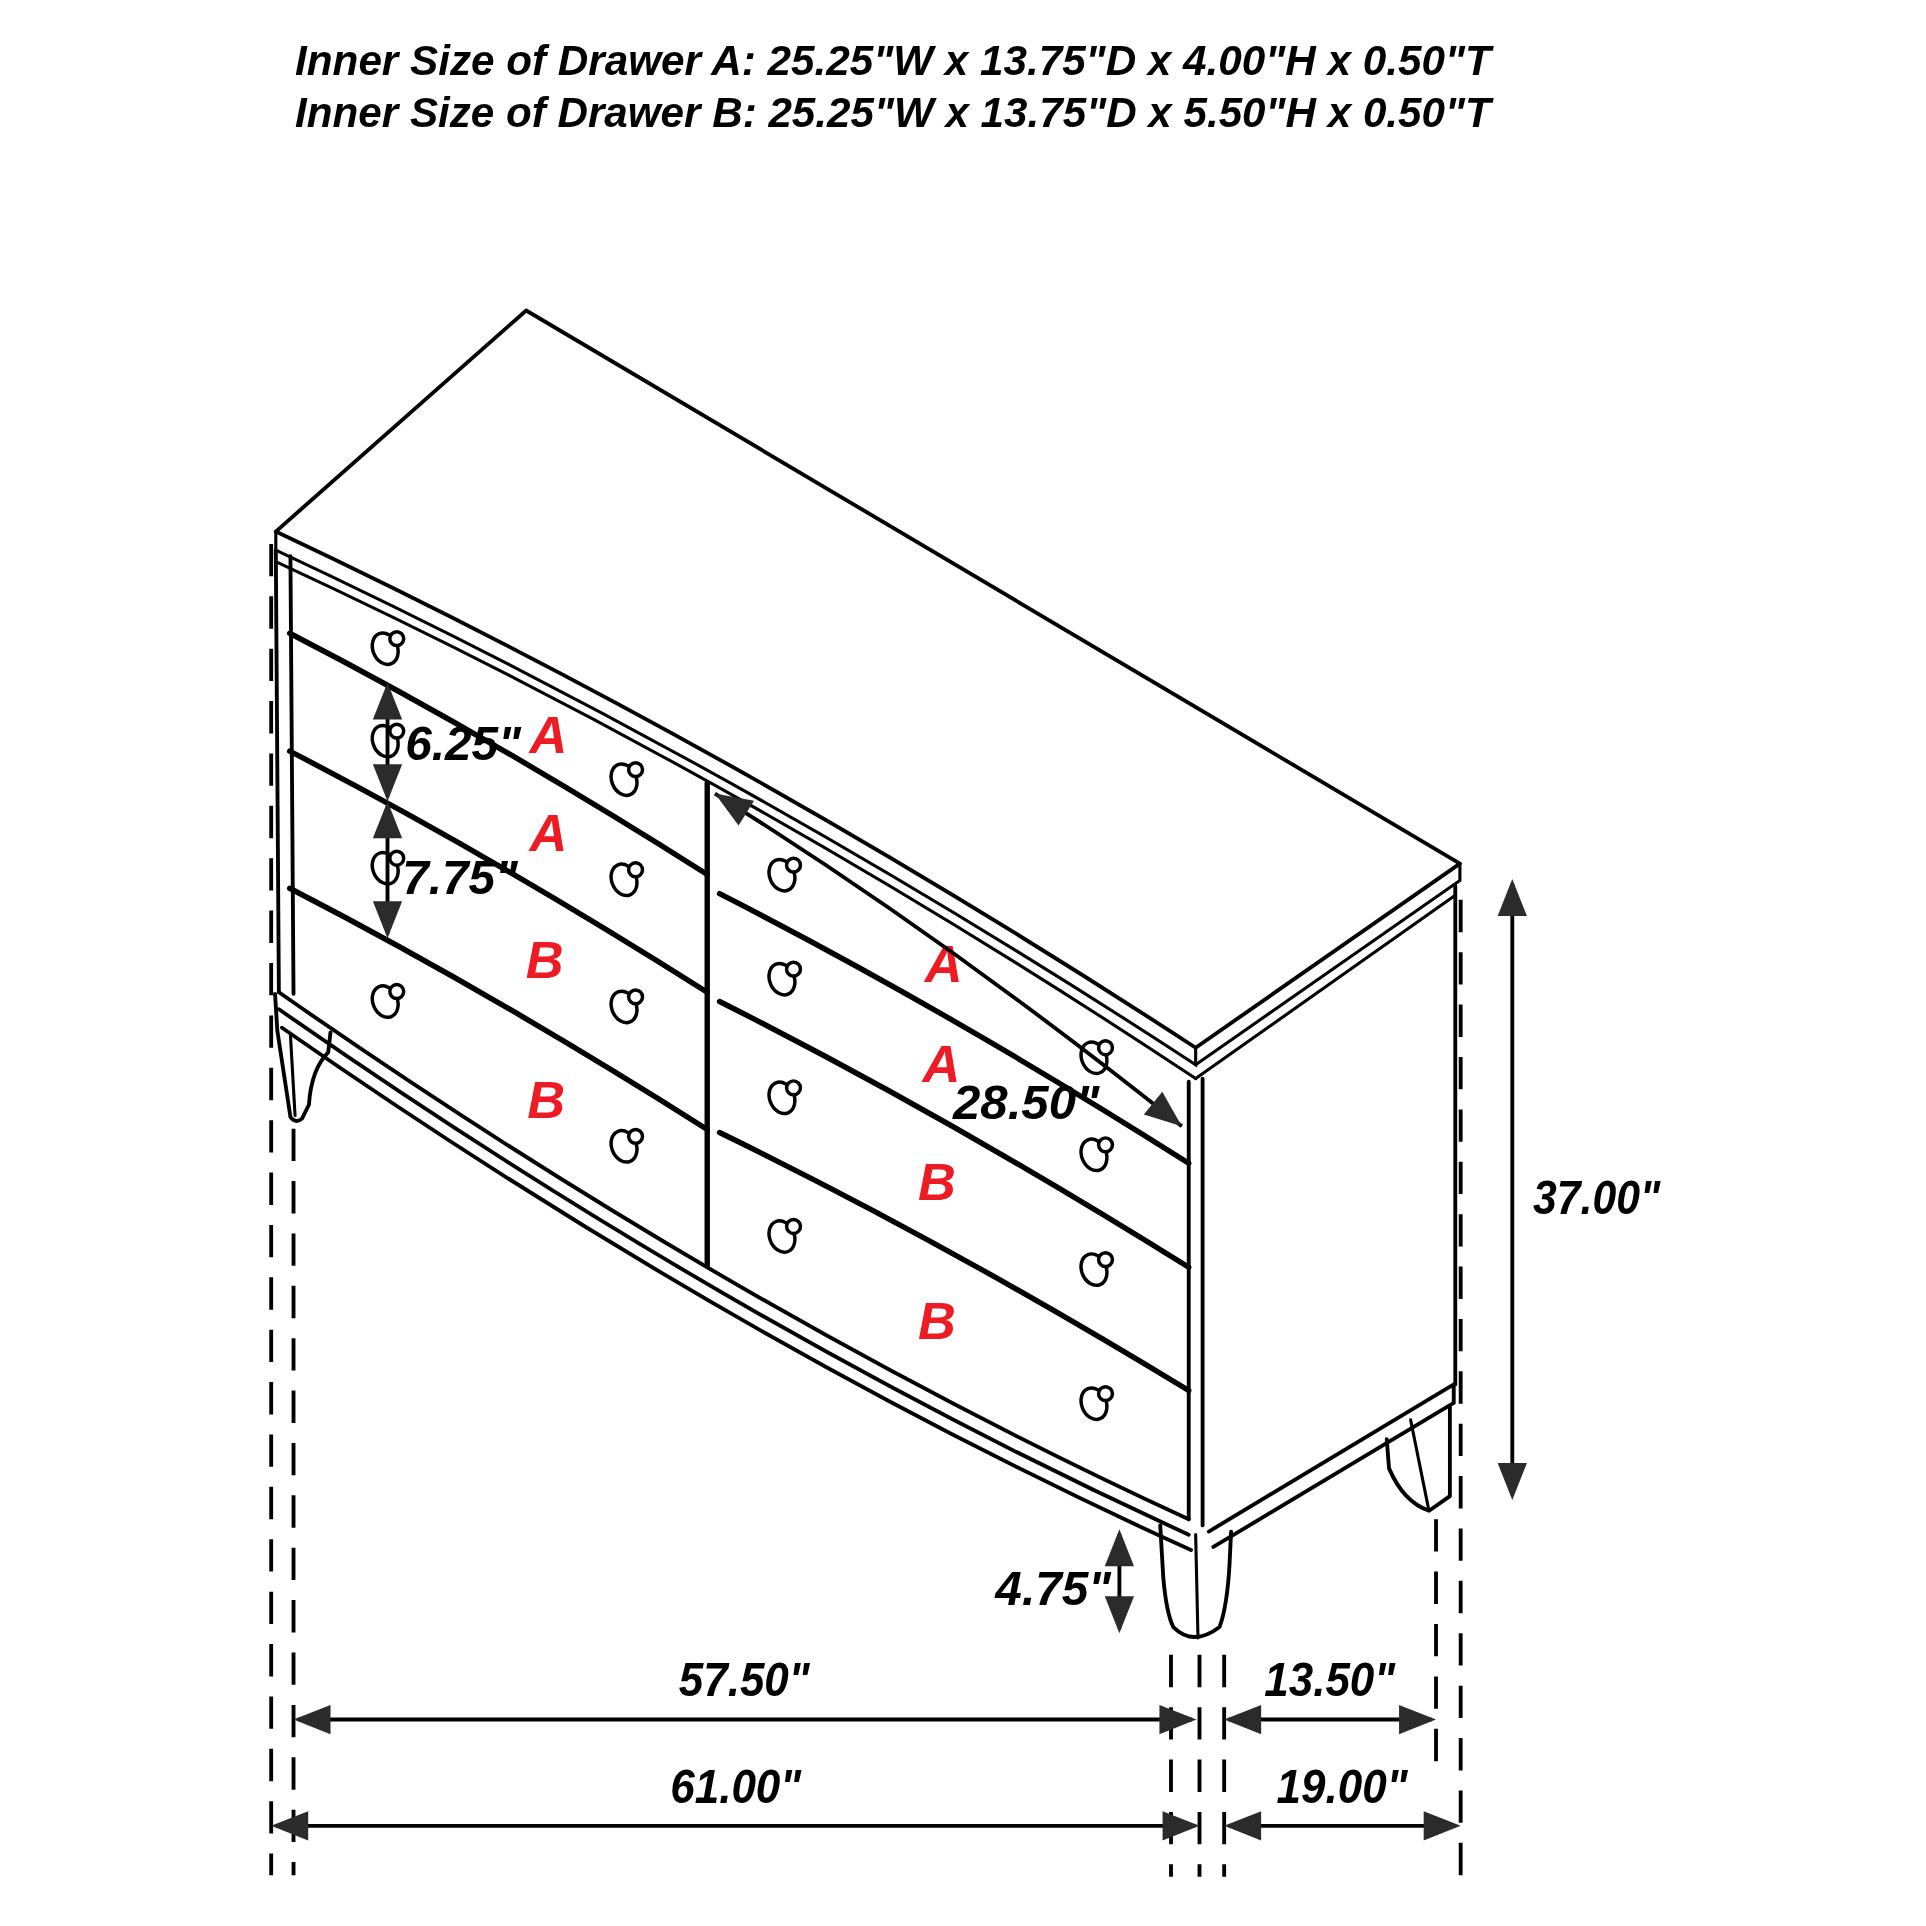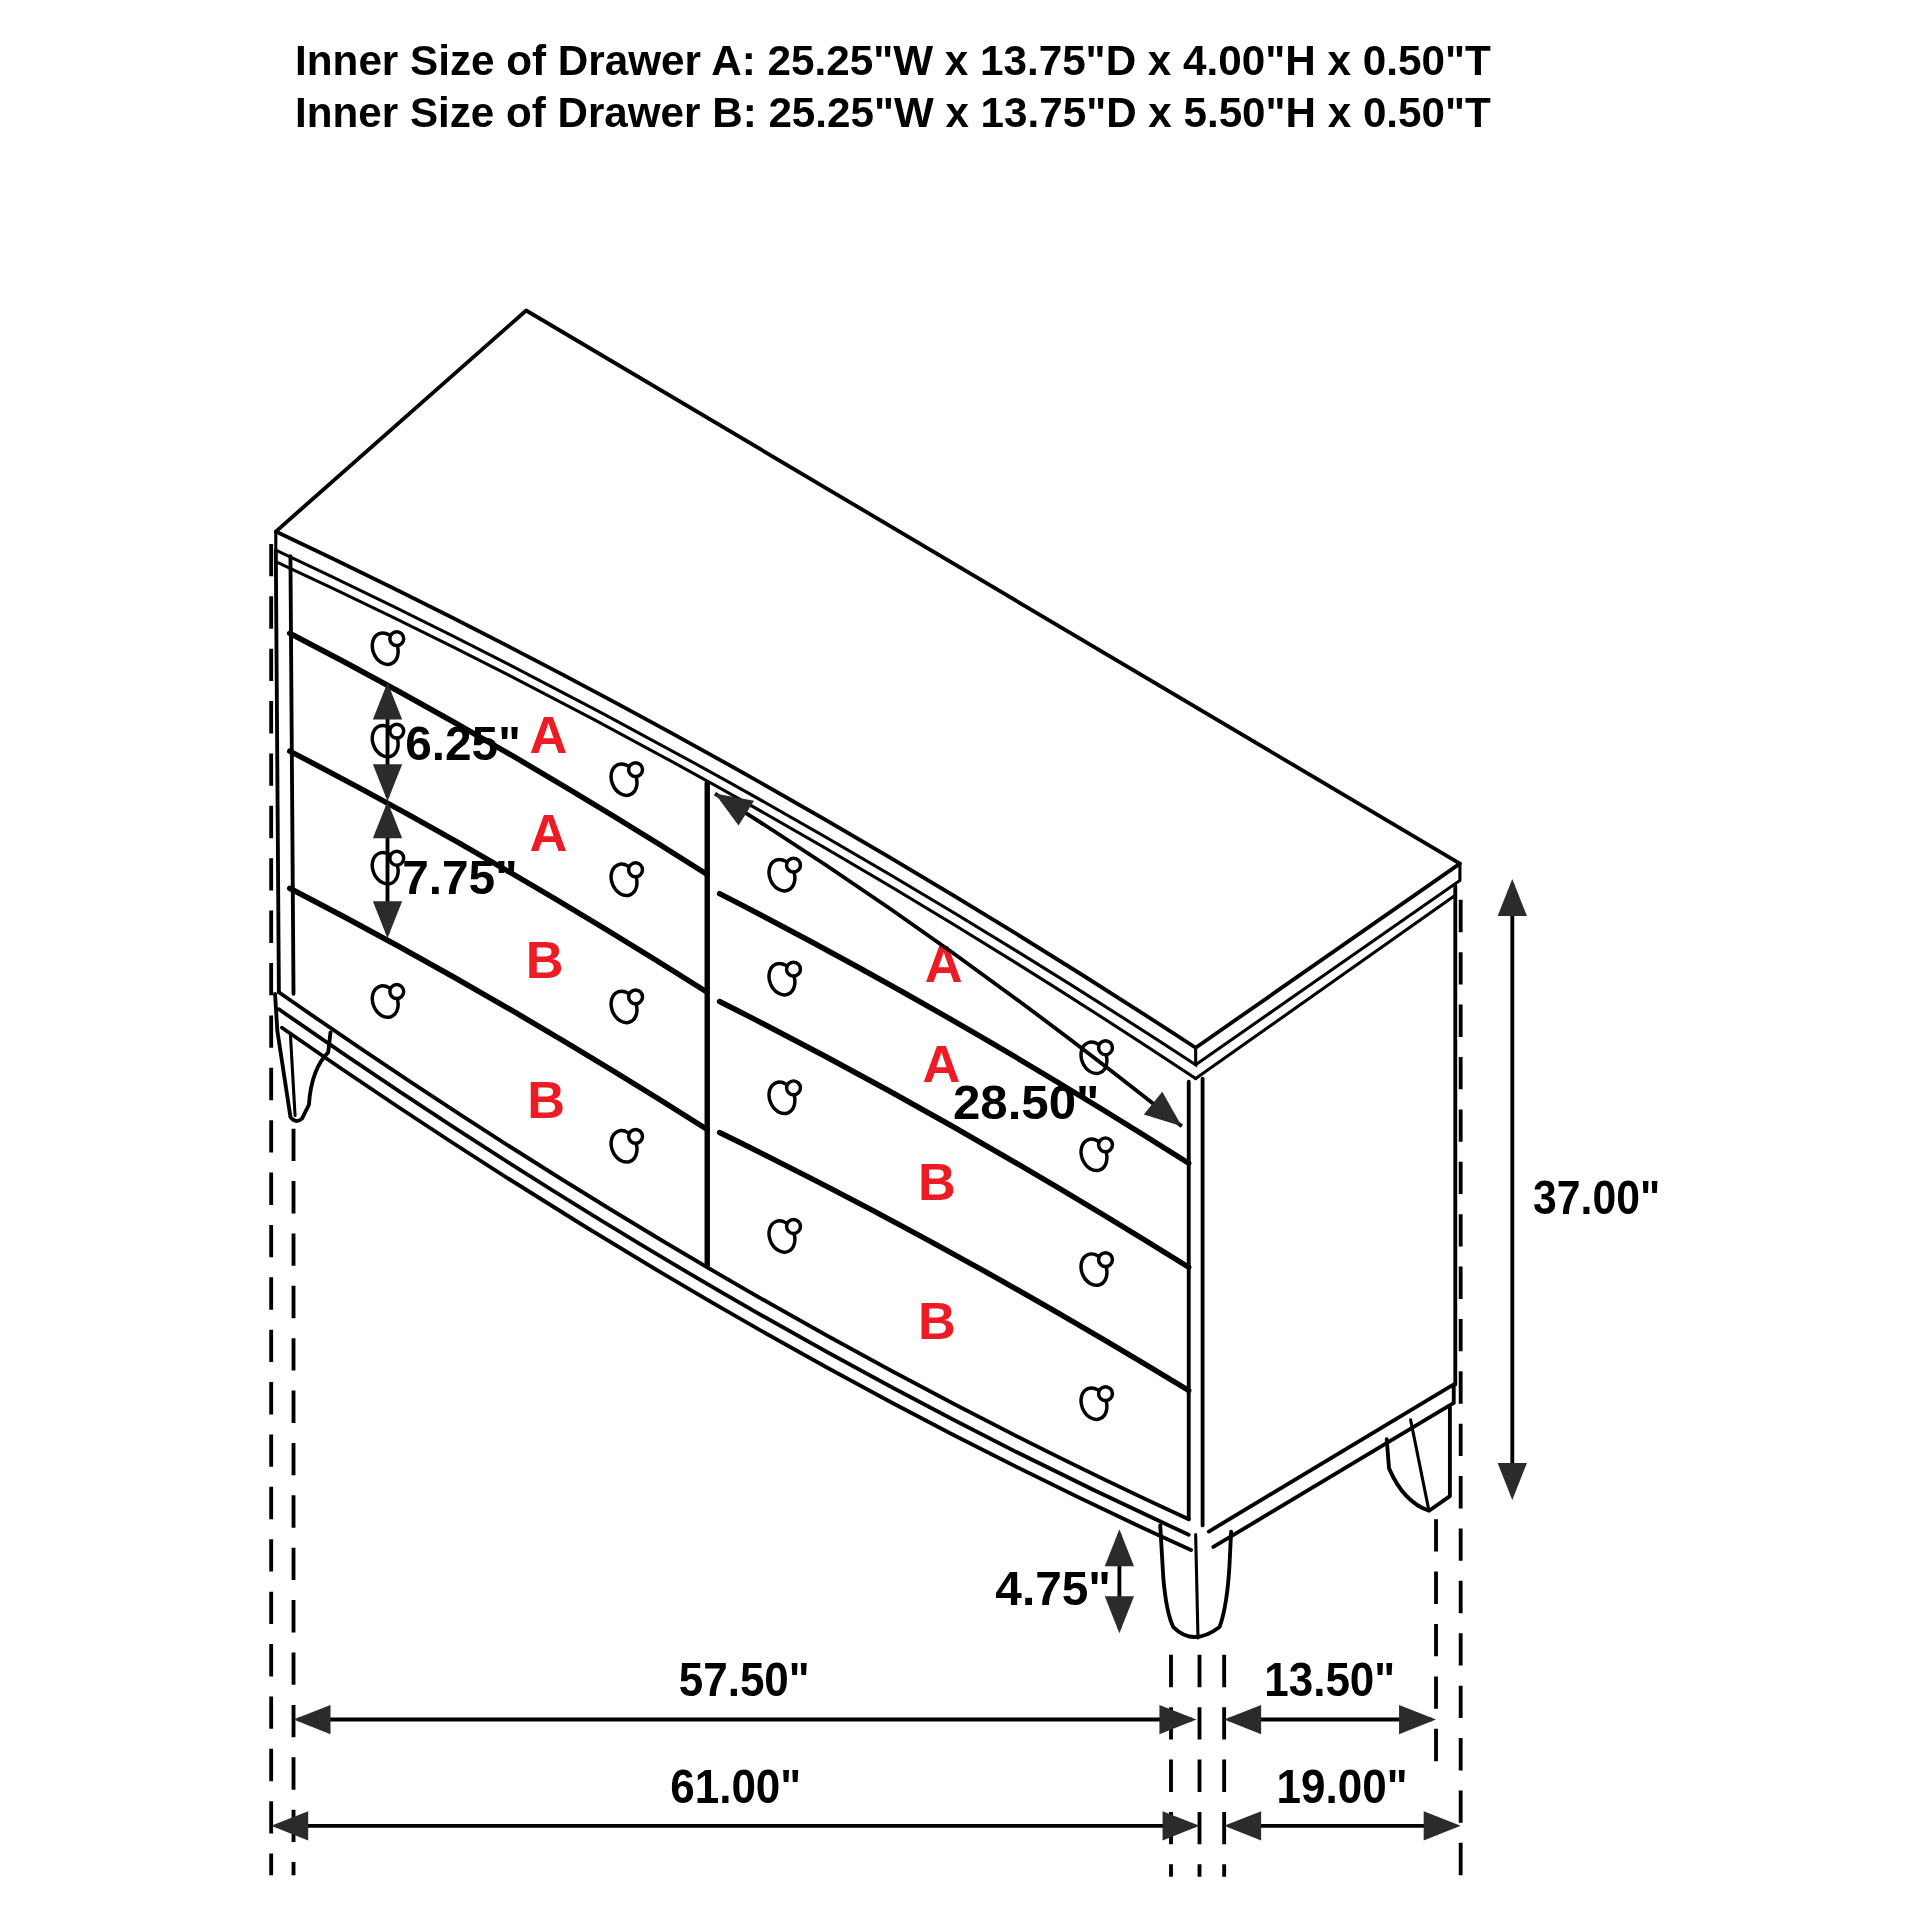--- a/index.html
+++ b/index.html
@@ -1,16 +1,16 @@
 <!DOCTYPE html>
 <html style="font-size:12.3px"><head>
 <meta charset="utf-8">
 <style>
   html,body{margin:0;padding:0;background:#fff;}
-  .stage{position:relative;width:1926px;height:1926px;background:#fff;overflow:hidden;}
+  .stage{position:relative;width:1926px;height:1926px;background:#fff;overflow:hidden;font-style:italic;}
   svg{position:absolute;left:0;top:0;}
   .ln   {fill:none;stroke:#000;stroke-width:5;stroke-linecap:round;stroke-linejoin:round;}
   .thin {fill:none;stroke:#000;stroke-width:4;stroke-linecap:round;}
   .drw  {fill:none;stroke:#000;stroke-width:7;stroke-linecap:round;}
   .dash {fill:none;stroke:#000;stroke-width:5;stroke-dasharray:42 26;}
   .dimln{fill:none;stroke:#000;stroke-width:5;}
   .ah   {fill:#2b2b2b;stroke:none;}
   .face {fill:#ffffff;stroke:#000;stroke-width:5;stroke-linejoin:round;}
   .knob {fill:#ffffff;stroke:#000;stroke-width:4.5;}
   .hdr  {font-family:"Liberation Sans",sans-serif;font-weight:bold;font-size:56px;fill:#000;}

